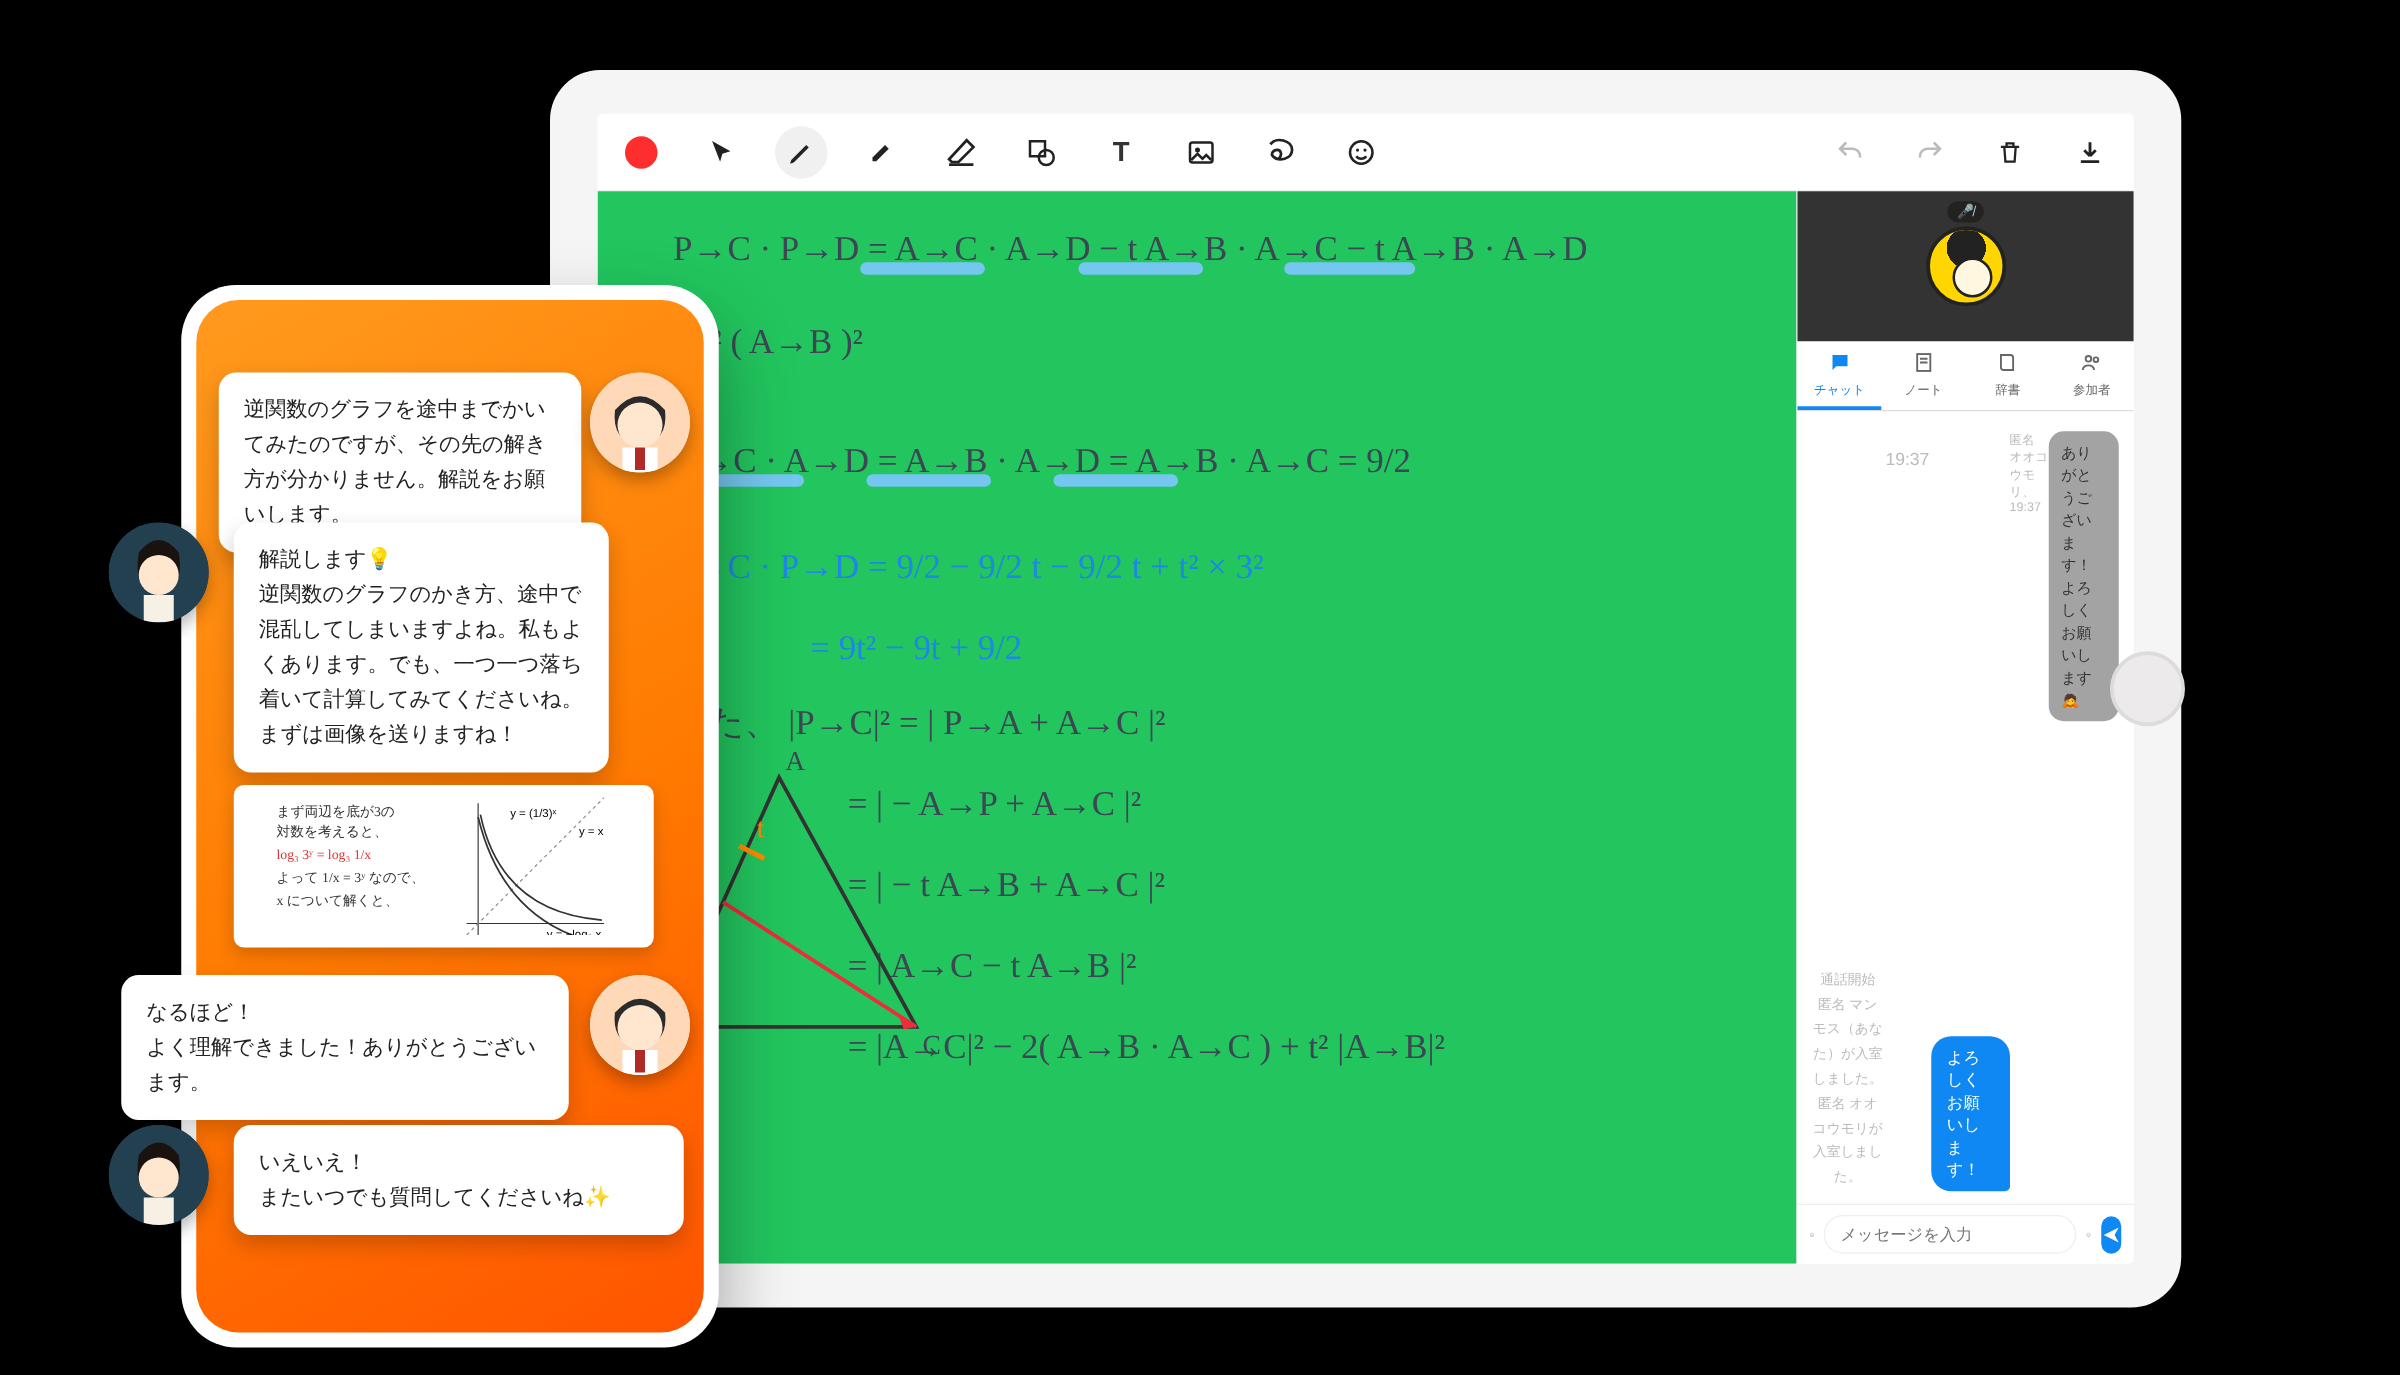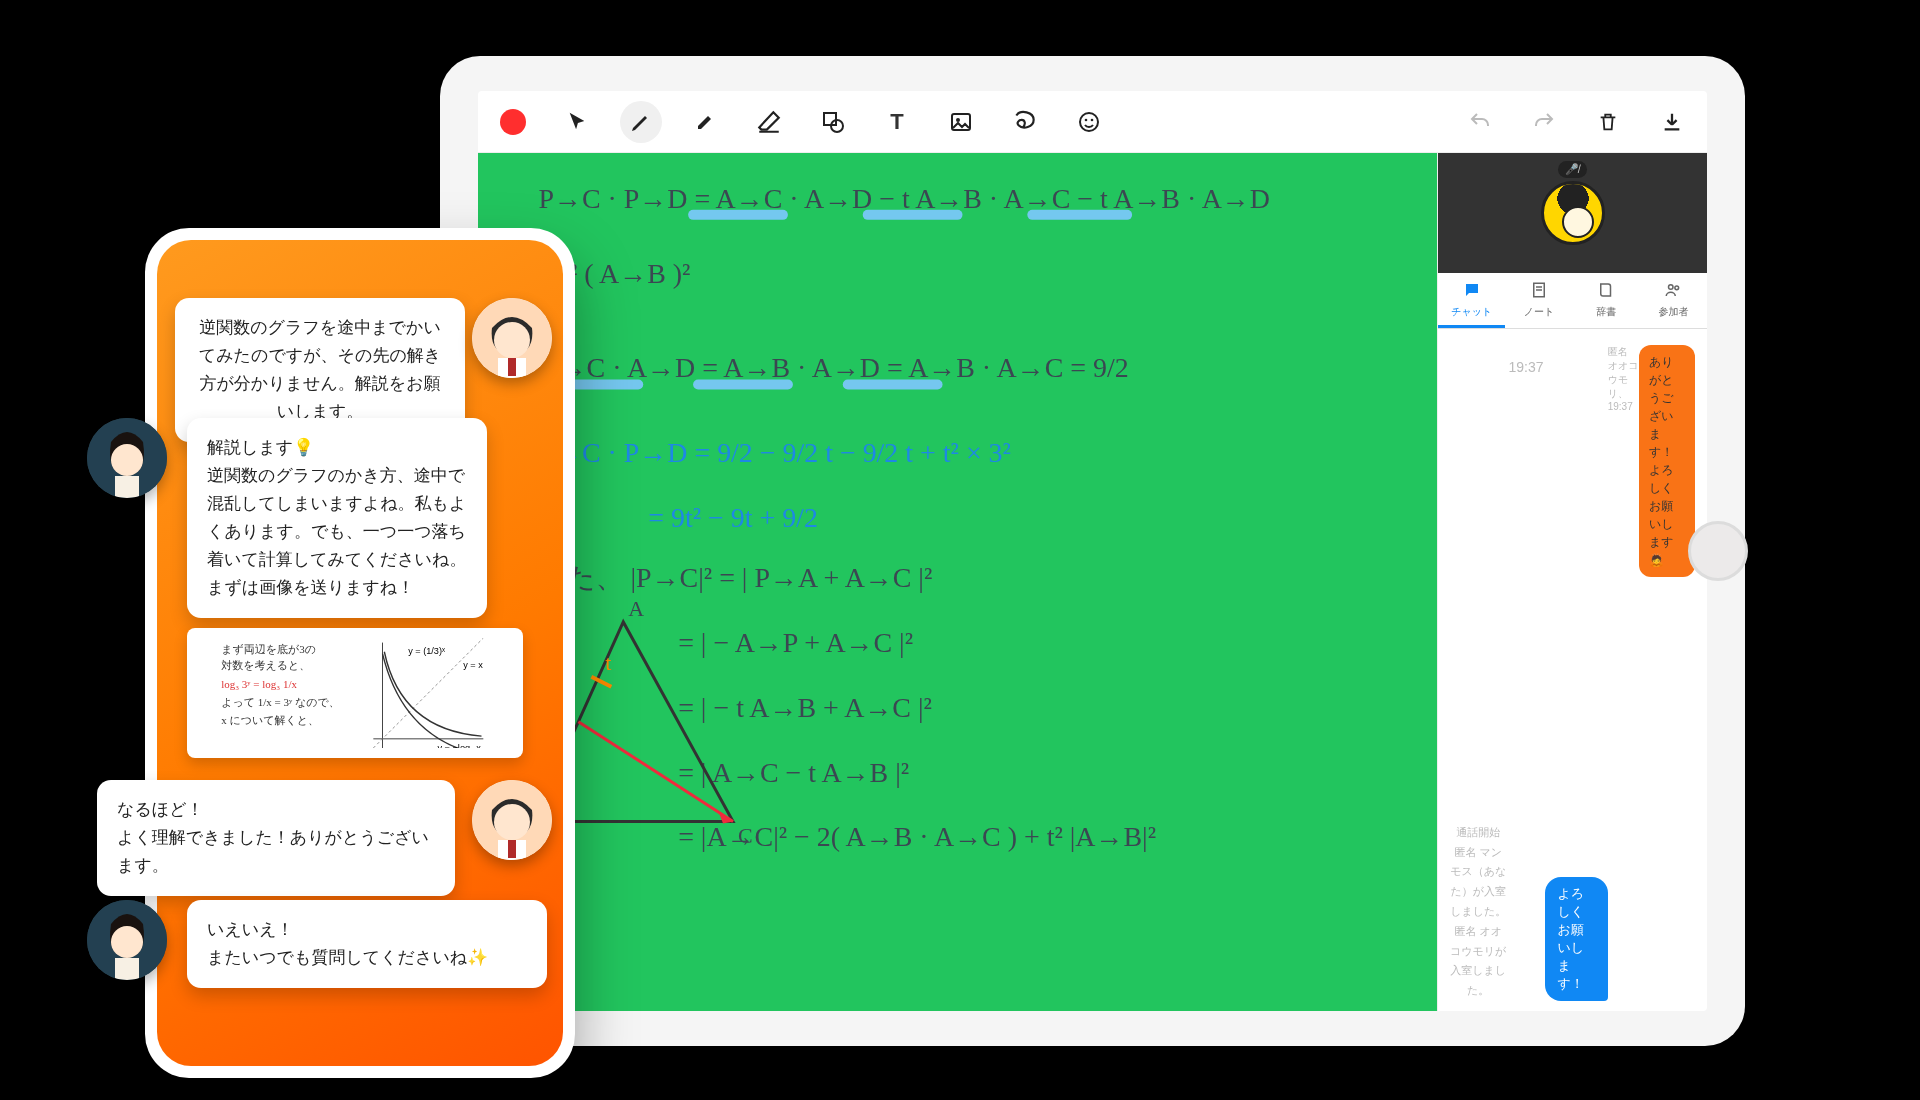--- a/index.html
+++ b/index.html
@@ -114,21 +114,21 @@
     display:flex; flex-direction:row;
   }
   .sys-msgs { margin-top:auto; text-align:center; line-height:1.8; font-size:11px; color:#bbb; }
   .time-r { text-align:right; font-size:14px; color:#bbb; margin:20px 2px; }
   .mine {
     align-self:flex-end; background:#1088f4; color:#fff;
     border-radius:16px 16px 4px 16px; padding:8px 12px; font-size:13px;
     max-width: 90%;
   }
   .theirs {
-    align-self:flex-start; background:#f97316; color:#333;
+    align-self:flex-start; background:#a3a3a3; color:#333;
     border-radius:12px; padding:8px 10px; font-size:12px; line-height:1.5;
     max-width: 92%;
     margin-top:6px;
   }
   .theirs-name { font-size:10px; color:#bbb; text-align:left; margin-top:6px;}
 
   .chat-input {
     display:flex; align-items:center; gap:8px;
     padding:8px 10px; border-top:1px solid #eee;
   }
@@ -356,29 +356,47 @@
           </div>
           <div class="time-r">19:37</div>
           <div class="mine">よろしくお願いします！</div>
           <div class="theirs-name">匿名 オオコウモリ、19:37</div>
           <div class="theirs">
             <div>ありがとうございます！</div>
             <div>よろしくお願いします🙇</div>
           </div>
         </div>
 
+        <div class="chat-input">
+          <svg width="20" height="20" viewBox="0 0 24 24">
+              <rect x="3" y="4" width="18" height="16" rx="2" fill="none" stroke="#888" stroke-width="2"></rect>
+              <path d="M4 18l5-5 4 4 3-3 4 4" fill="none" stroke="#888" stroke-width="2"></path>
+            </svg>
+          <input placeholder="メッセージを入力" style="">
+          <svg width="22" height="22" viewBox="0 0 24 24">
+              <circle cx="12" cy="12" r="9" fill="none" stroke="#888" stroke-width="2"></circle>
+              <circle cx="9" cy="10" r="1.2" fill="#888"></circle>
+              <circle cx="15" cy="10" r="1.2" fill="#888"></circle>
+              <path d="M8 15c1 1.5 2.5 2 4 2s3-.5 4-2" fill="none" stroke="#888" stroke-width="2"></path>
+            </svg>
+          <div class="send-btn">
+            <svg width="16" height="16" viewBox="0 0 24 24">
+                <path d="M3 12l18-9-5 9 5 9z" fill="#fff"></path>
+              </svg>
+          </div>
+        </div>
       </div>
     </div>
   </div>
 </div>
 
 <div class="phone-shell">
   <div class="phone-screen">
 
-    <div class="bubble" style="left:18px; top:58px; width:290px;text-align:center;">逆関数のグラフを途中までかいてみたのですが、その先の解き方が分かりません。解説をお願いします。</div>
+    <div class="bubble" style="left:18px; top:58px; width:290px;">逆関数のグラフを途中までかいてみたのですが、その先の解き方が分かりません。解説をお願いします。</div>
     <div class="avatar student" style="left:315px; top:58px;">
       <svg viewBox="0 0 80 80">
           <circle cx="40" cy="40" r="40" fill="#ffd9b7"></circle>
           <path d="M20 30q20-22 40 0q3 25-20 28q-23-3-20-28" fill="#2b2b2b"></path>
           <circle cx="40" cy="42" r="18" fill="#ffe6cf"></circle>
           <rect x="26" y="60" width="28" height="20" fill="#fff"></rect>
           <rect x="36" y="60" width="8" height="18" fill="#b02a2a"></rect>
         </svg>
     </div>
 

